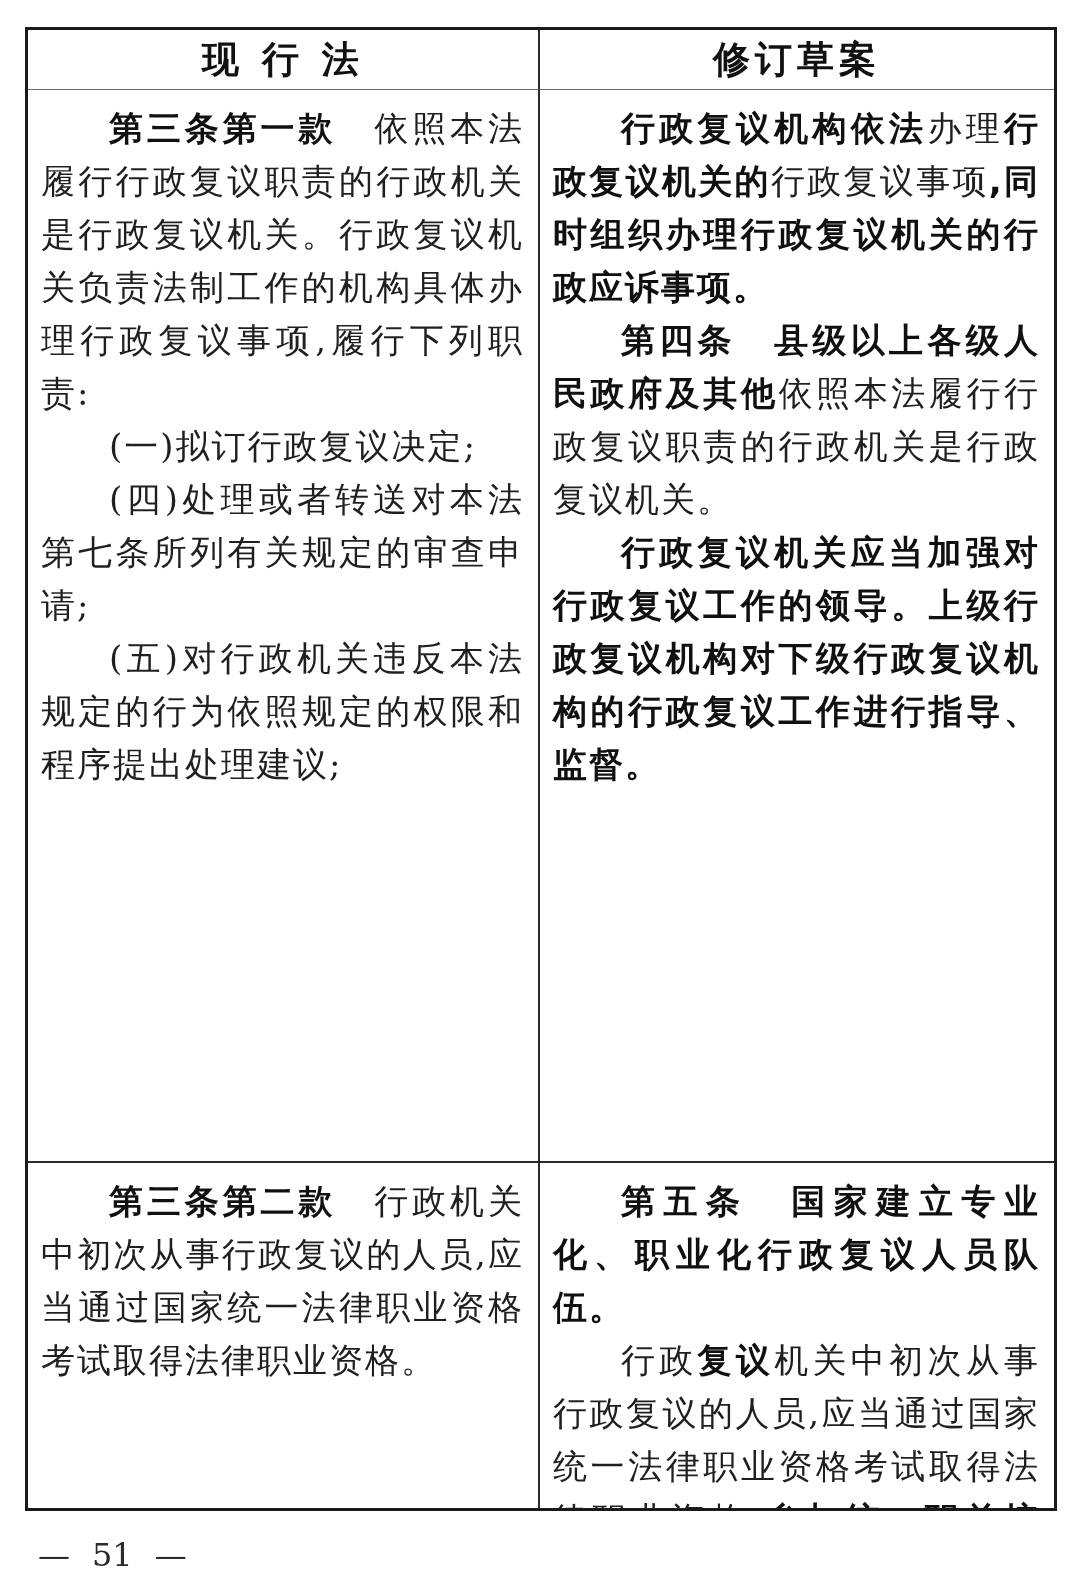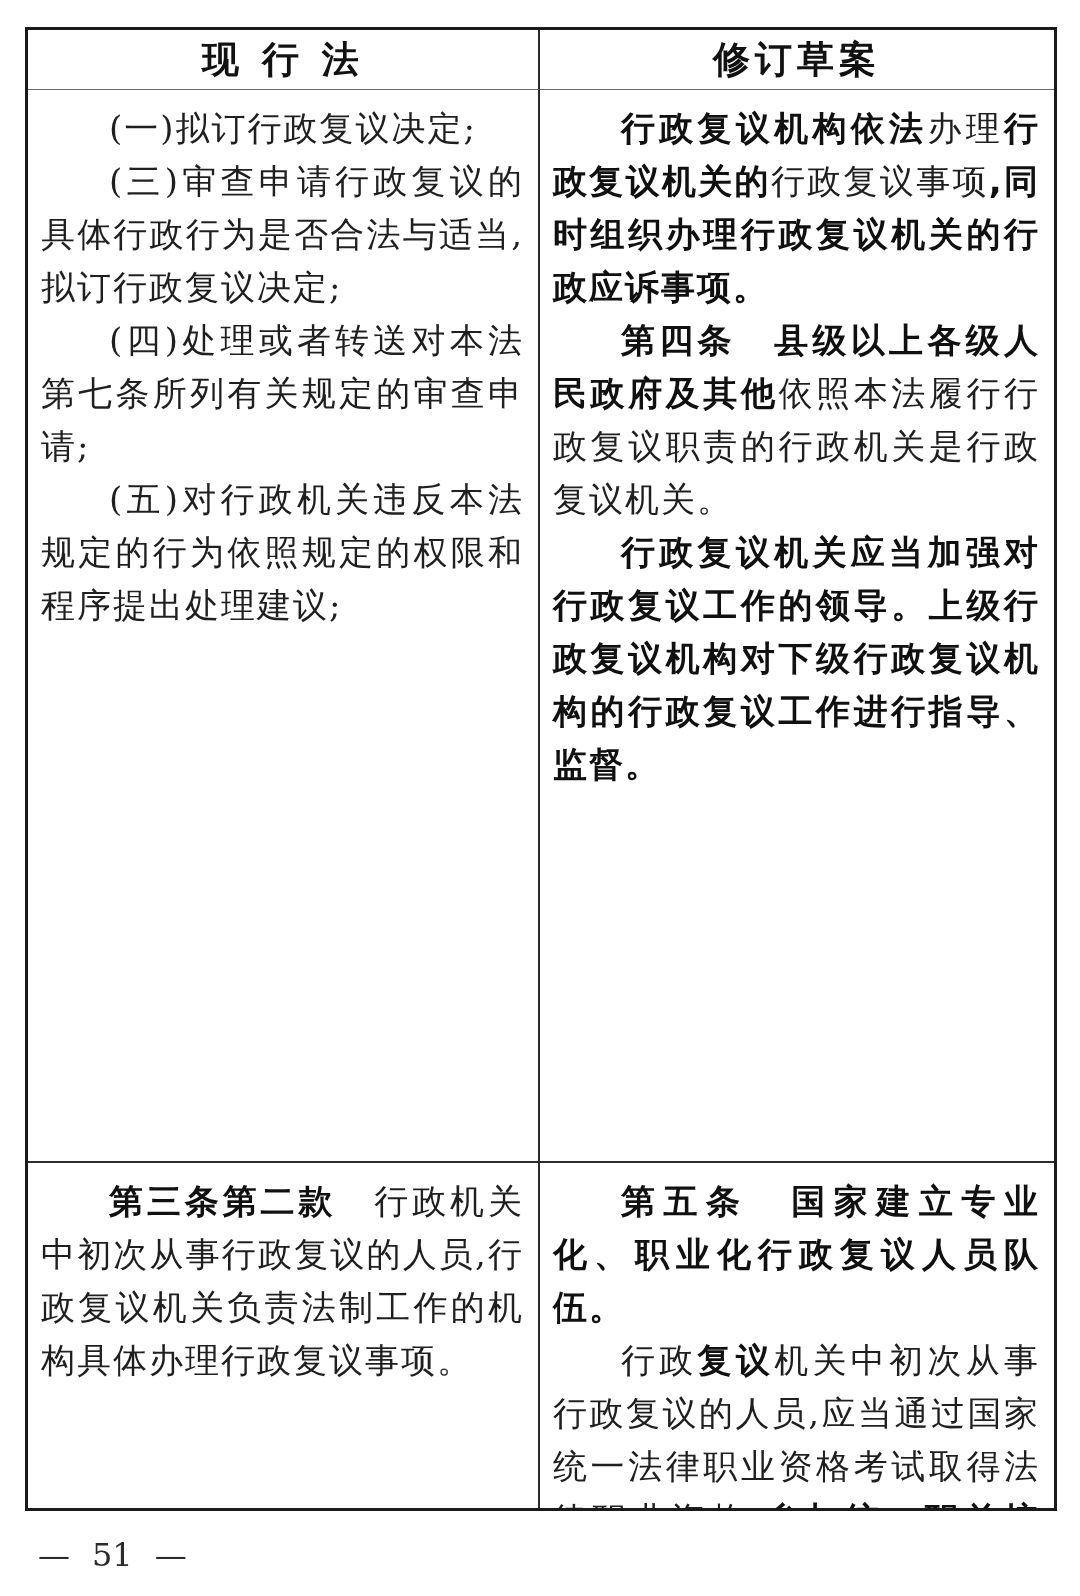--- a/index.html
+++ b/index.html
@@ -75,35 +75,35 @@
 
     <div class="cell header-cell col-left">
       <span>现 行 法</span>
     </div>
 
     <div class="cell header-cell">
       <span>修订草案</span>
     </div>
 
     <div class="cell body-cell col-left row1">
+        <p class="para"><span class="seg bold">第三条第一款</span><span class="seg">　依照本法履行行政复议职责的行政机关是行政复议机关。行政复议机关负责法制工作的机构具体办理行政复议事项,履行下列职责:</span></p>
         <p class="para"><span class="seg">(一)拟订行政复议决定;</span></p>
-        <p class="para"><span class="seg">(三)审查申请行政复议的具体行政行为是否合法与适当,拟订行政复议决定;</span></p>
         <p class="para"><span class="seg">(四)处理或者转送对本法第七条所列有关规定的审查申请;</span></p>
         <p class="para"><span class="seg">(五)对行政机关违反本法规定的行为依照规定的权限和程序提出处理建议;</span></p>
         <p class="para"></p>
       </div>
 
     <div class="cell body-cell row1">
         <p class="para"><span class="seg bold">行政复议机构依法</span><span class="seg">办理</span><span class="seg bold">行政复议机关的</span><span class="seg">行政复议事项</span><span class="seg bold">,同时组织办理行政复议机关的行政应诉事项。</span></p>
         <p class="para"><span class="seg bold">第四条　县级以上各级人民政府及其他</span><span class="seg">依照本法履行行政复议职责的行政机关是行政复议机关。</span></p>
         <p class="para"><span class="seg bold">行政复议机关应当加强对行政复议工作的领导。上级行政复议机构对下级行政复议机构的行政复议工作进行指导、监督。</span></p>
       </div>
 
     <div class="cell body-cell col-left">
-        <p class="para"><span class="seg bold">第三条第二款</span><span class="seg">　行政机关中初次从事行政复议的人员,行政复议机关负责法制工作的机构具体办理行政复议事项。</span></p>
+        <p class="para"><span class="seg bold">第三条第二款</span><span class="seg">　行政机关中初次从事行政复议的人员,应当通过国家统一法律职业资格考试取得法律职业资格。</span></p>
       </div>
 
     <div class="cell body-cell">
         <p class="para"><span class="seg bold">第五条　国家建立专业化、职业化行政复议人员队伍。</span></p>
         <p class="para"><span class="seg">行政</span><span class="seg bold">复议</span><span class="seg">机关中初次从事行政复议的人员,应当通过国家统一法律职业资格考试取得法律职业资格,</span><span class="seg bold">参加统一职前培训。</span></p>
       </div>
 
   </div>
 
   <div class="footer">

